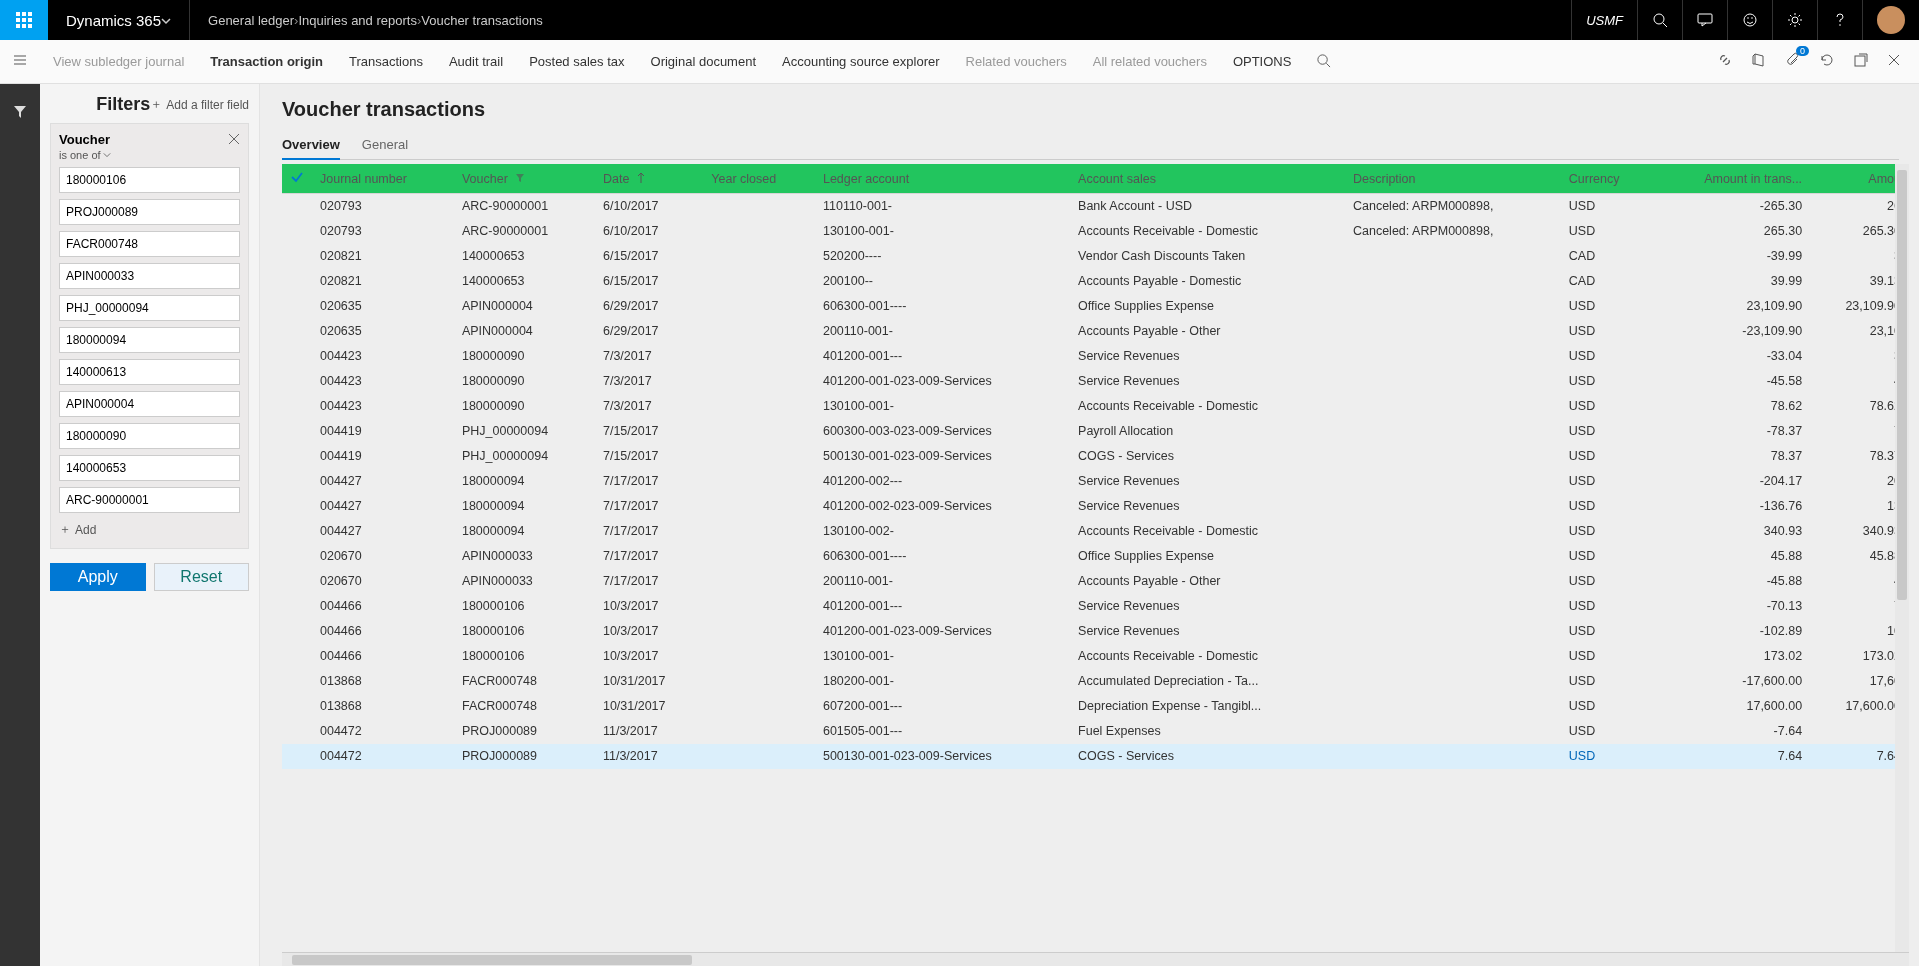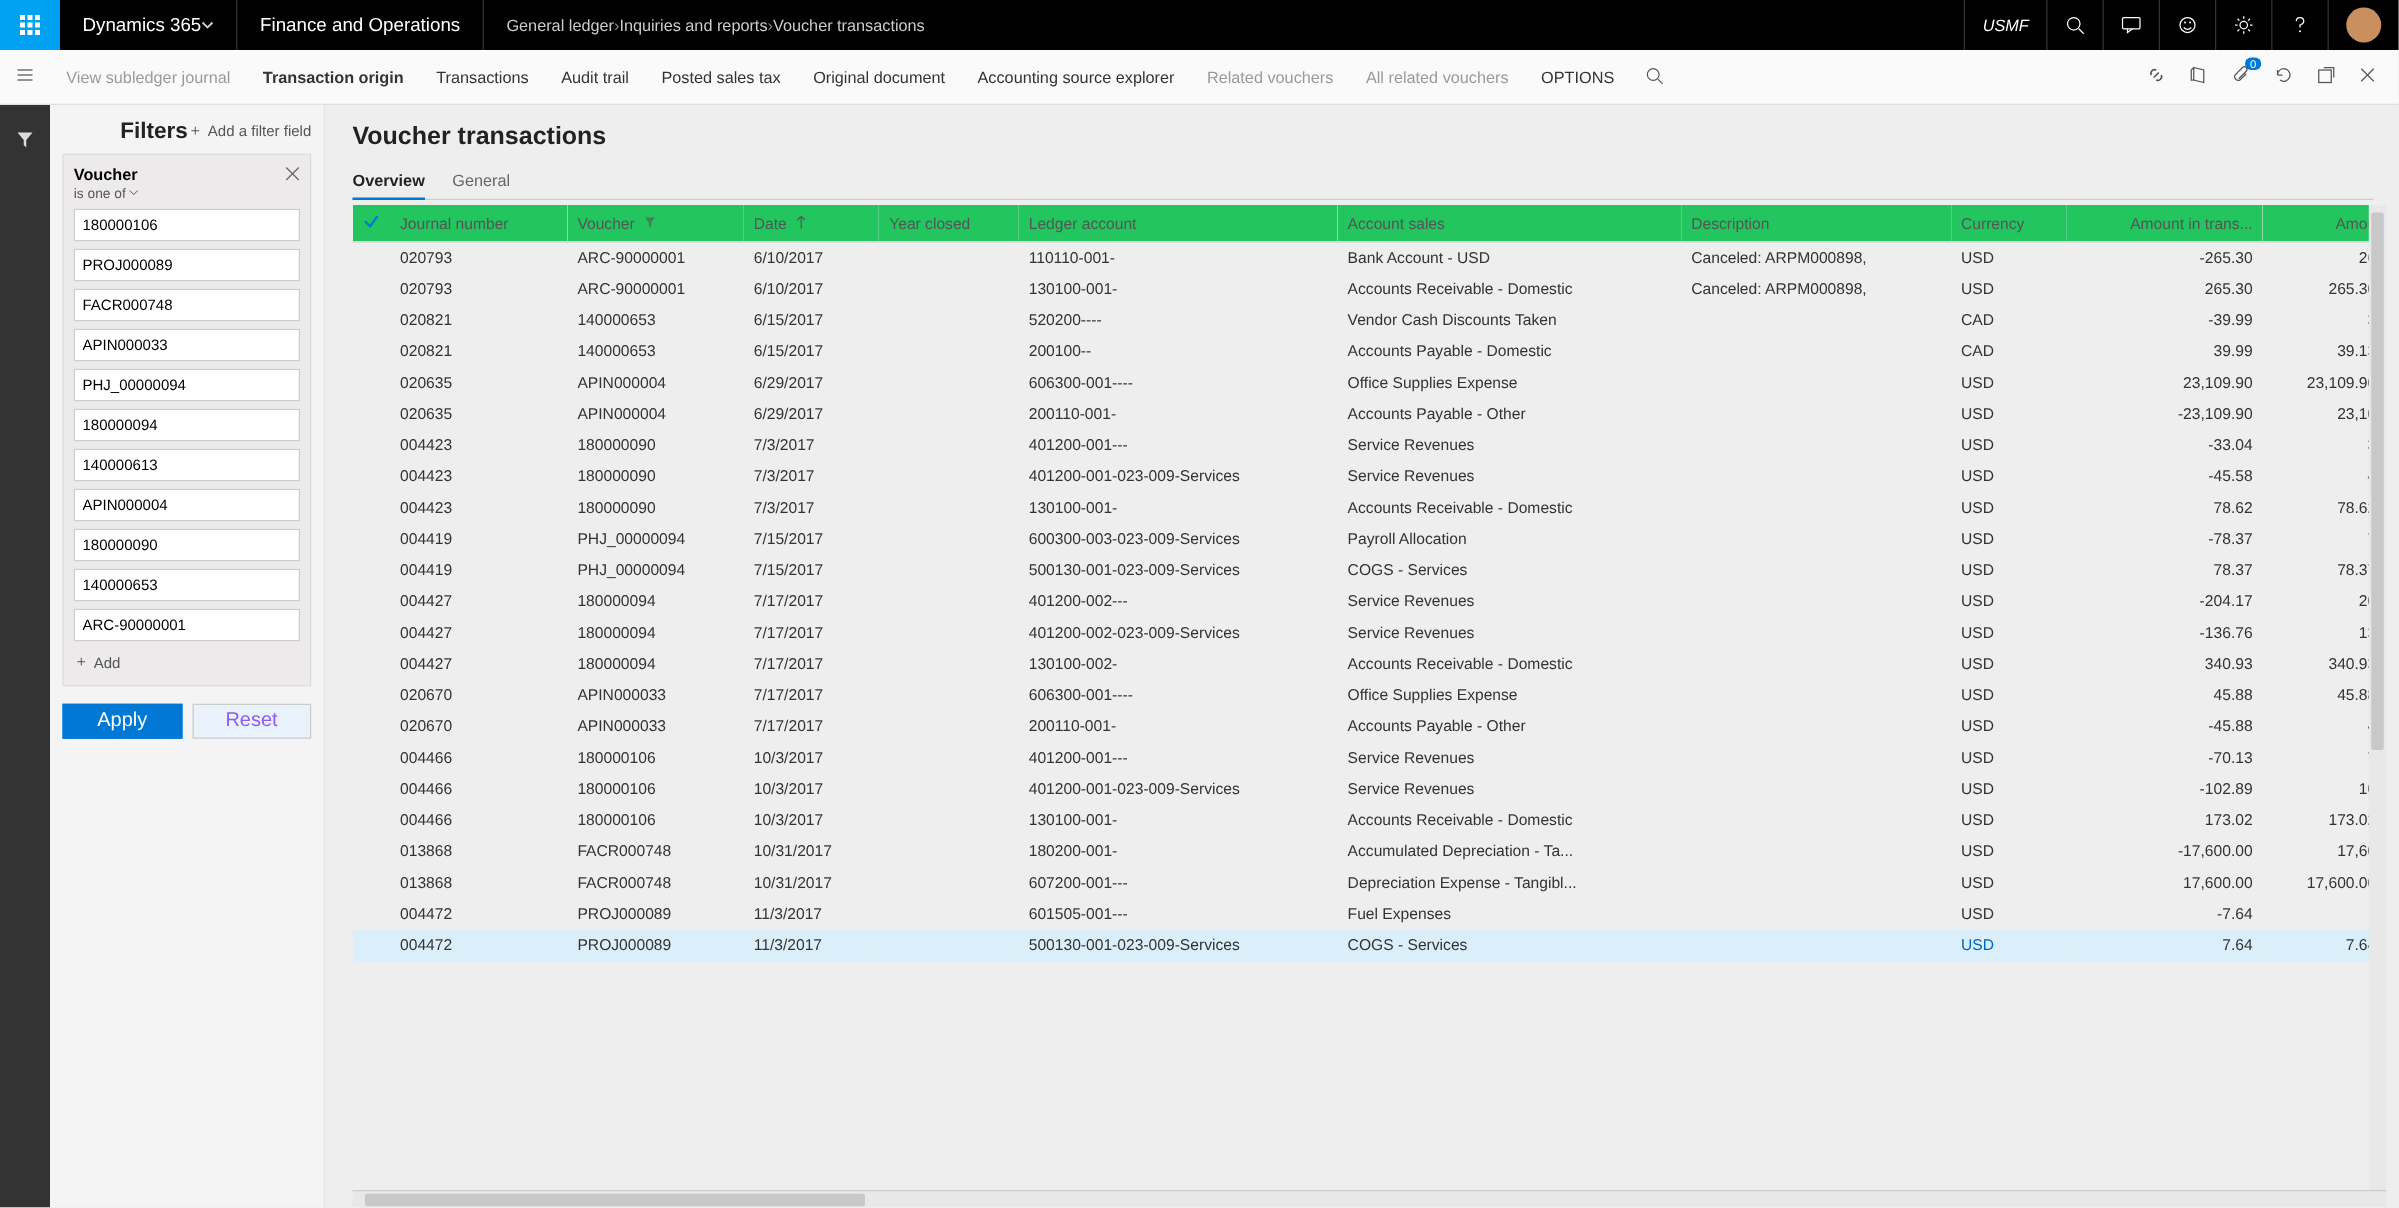--- a/index.html
+++ b/index.html
@@ -39,21 +39,21 @@
 .addfilter { color:#555; font-size:12px; display:flex; align-items:center; gap:4px; cursor:pointer; }
 .filtercard { background:#eceaea; border:1px solid #ddd; padding:8px 8px 10px; }
 .filtercard .fc-head { display:flex; justify-content:space-between; align-items:flex-start; }
 .filtercard .fc-title { font-weight:600; font-size:13px; }
 .filtercard .fc-op { font-size:11px; color:#555; display:flex; align-items:center; gap:2px; margin-top:2px; }
 .filtercard input { width:100%; margin-top:6px; height:26px; border:1px solid #ccc; padding:0 6px; font-size:12px; background:#fff; }
 .filtercard .addval { margin-top:8px; color:#555; font-size:12px; display:flex; align-items:center; gap:4px; cursor:pointer; }
 .filter-actions { display:flex; gap:8px; margin-top:14px; }
 .filter-actions button { flex:1; height:28px; border:1px solid #ccc; font-size:16px; cursor:pointer; }
 .btn-apply { background:#0078d4; color:#fff; border-color:#0078d4 !important; }
-.btn-reset { background:#e9f2fa; color:#8b5cf6; }
+.btn-reset { background:#e9f2fa; color:#0f766e; }
 
 .main { flex:1; background:#eeeeee; display:flex; flex-direction:column; padding:14px 0 0 22px; overflow:hidden; }
 .main h1 { font-size:20px; font-weight:700; margin-bottom:10px; color:#222; }
 .tabs { display:flex; gap:22px; border-bottom:1px solid #ccc; margin-right:20px; }
 .tabs .tab { padding:6px 0; font-size:13px; color:#666; cursor:pointer; }
 .tabs .tab.active { color:#222; font-weight:700; border-bottom:2px solid #0078d4; margin-bottom:-1px; }
 
 .gridwrap { flex:1; overflow:hidden; position:relative; margin-top:4px; margin-right:10px; }
 .grid { width:100%; border-collapse:collapse; font-size:12.5px; color:#333; background:#eeeeee; }
 .grid thead th { text-align:left; font-weight:400; color:#555; padding:6px 8px; border-bottom:1px solid #d6d6d6; position:sticky; top:0; background:#22c55e; white-space:nowrap; }
@@ -90,23 +90,20 @@
       </svg>
   </div>
   <div class="brand">
     <span>Dynamics 365</span>
     <span class="chev">
       <svg width="10" height="10" viewBox="0 0 10 10">
           <path d="M1 3 L5 7 L9 3" stroke="#fff" fill="none" stroke-width="1.5"></path>
         </svg>
     </span>
   </div>
-  <div class="appname">
-      <span>Finance and Operations</span>
-    </div>
   <div class="breadcrumbs">
     <span>General ledger</span>
     <span class="sep">›</span>
     <span>Inquiries and reports</span>
     <span class="sep">›</span>
     <span>Voucher transactions</span>
   </div>
   <div class="topbar-right">
     <div class="seg">
         <span>USMF</span>

